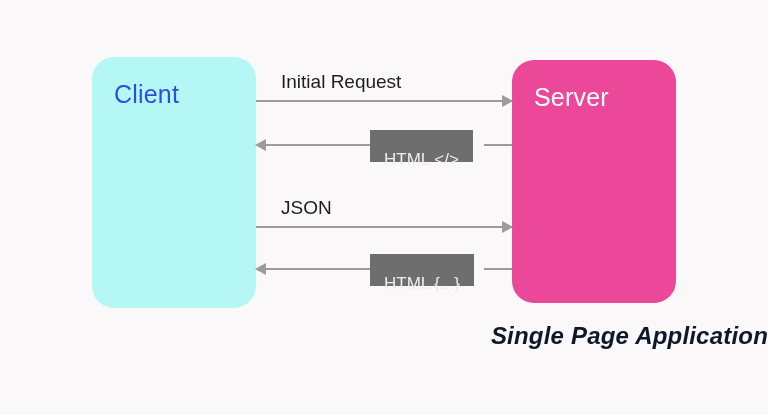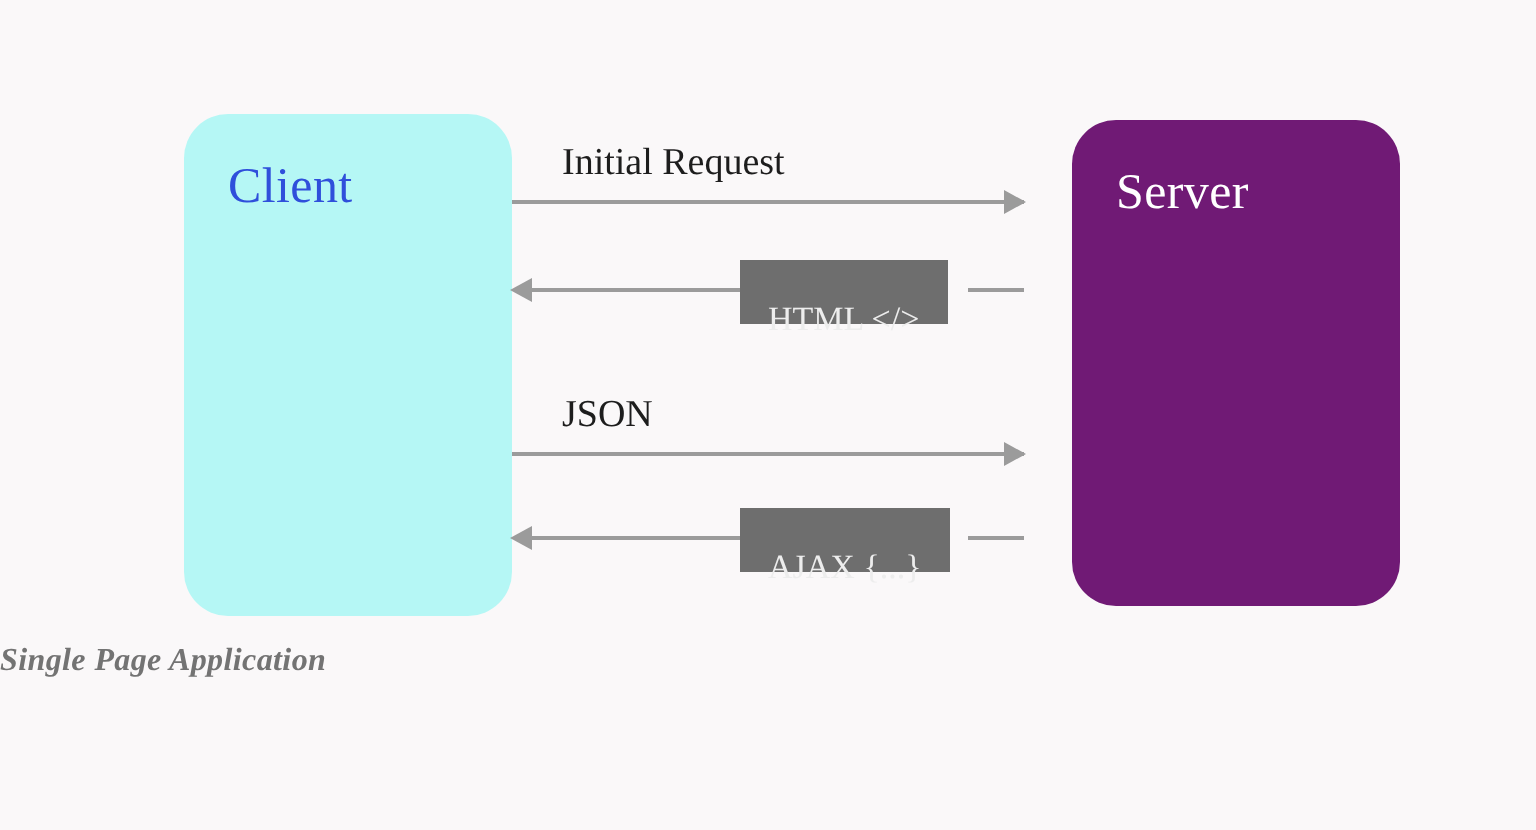--- a/index.html
+++ b/index.html
@@ -10,21 +10,20 @@
     width: 768px;
     height: 415px;
     background: #faf8f9;
     font-family: "Liberation Sans", sans-serif;
     overflow: hidden;
   }
   #diagram {
     position: relative;
     width: 768px;
     height: 393px;
-    font-family: Liberation Serif, serif;
   }
 
   
   .node {
     position: absolute;
     border-radius: 22px;
     box-sizing: border-box;
   }
   .node-label {
     position: absolute;
@@ -41,25 +40,25 @@
     top: 57px;
     width: 164px;
     height: 251px;
     background: #b5f7f5;
   }
   #client-node .node-label {
     color: #2f4fdb;
   }
 
   #server-node {
-    left: 536px;
+    left: 512px;
     top: 60px;
     width: 164px;
     height: 243px;
-    background: #701a75;
+    background: #ec4899;
   }
   #server-node .node-label {
     color: #ffffff;
   }
 
   
   .flow {
     position: absolute;
     left: 256px;
     width: 256px;
@@ -120,25 +119,25 @@
 
   
   .flow-line.full  { left: 0;   right: 0; }
 
   
   #caption {
     position: absolute;
     left: 0;
     right: 0;
     top: 322px;
-    text-align: left;
-    font-size: 16px;
+    text-align: right;
+    font-size: 24px;
     font-weight: bold;
     font-style: italic;
-    color: #737373;
+    color: #0f172a;
     letter-spacing: 0.2px;
   }
 </style>
 </head>
 <body>
 
 <div id="diagram">
 
   <div id="client-node" class="node">
     <span class="node-label">Client</span>
@@ -164,18 +163,18 @@
   <div id="flow-ajax" class="flow">
     <span class="flow-label">JSON</span>
     <div class="flow-line full"></div>
     <div class="arrowhead right"></div>
   </div>
 
   <div id="flow-json" class="flow">
     <div class="flow-line" style="left:10px; width:104px;"></div>
     <div class="flow-line" style="left:228px; width:28px;"></div>
     <div class="arrowhead left"></div>
-    <div class="flow-badge">AJAX {...}</div>
+    <div class="flow-badge">HTML {...}</div>
   </div>
 
   <div id="caption">Single Page Application</div>
 
 </div>
 
 </body></html>

